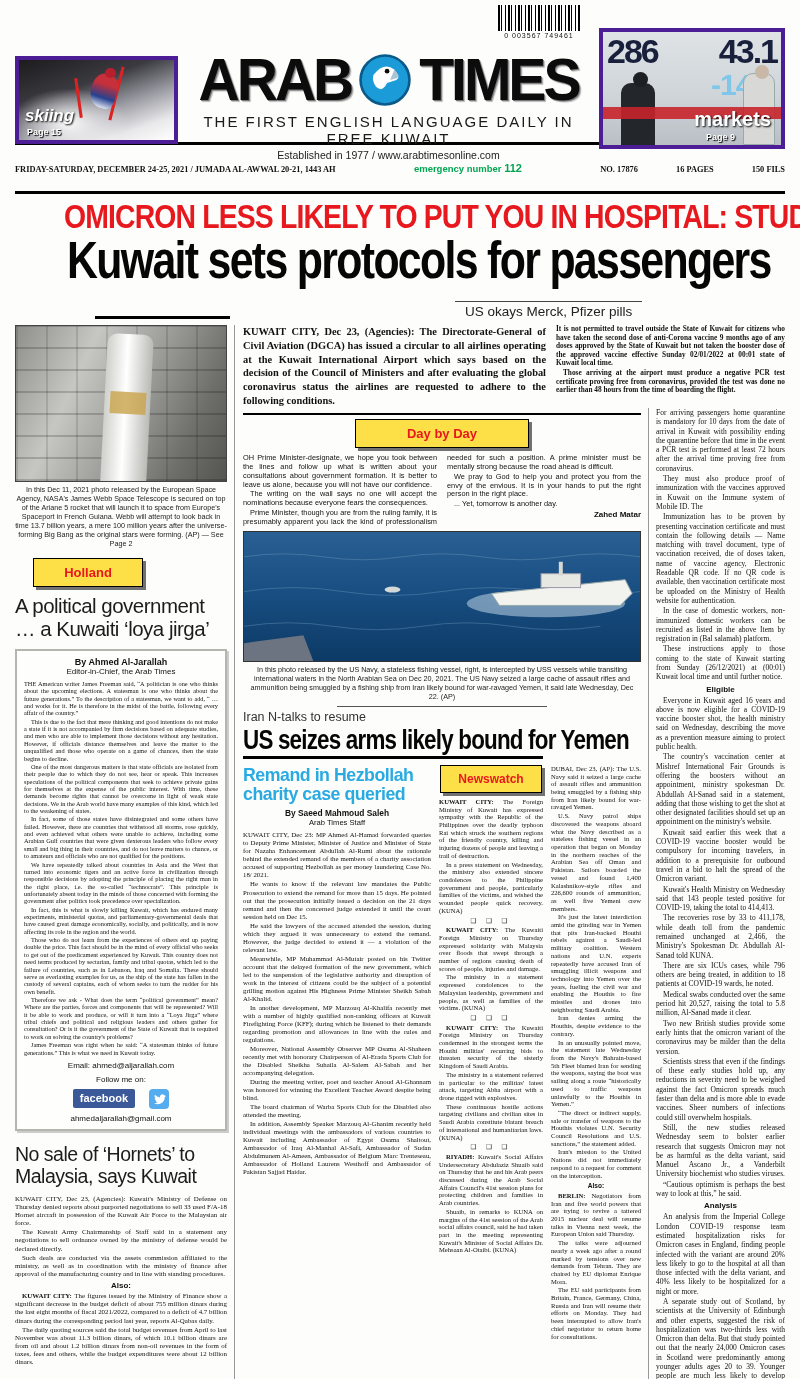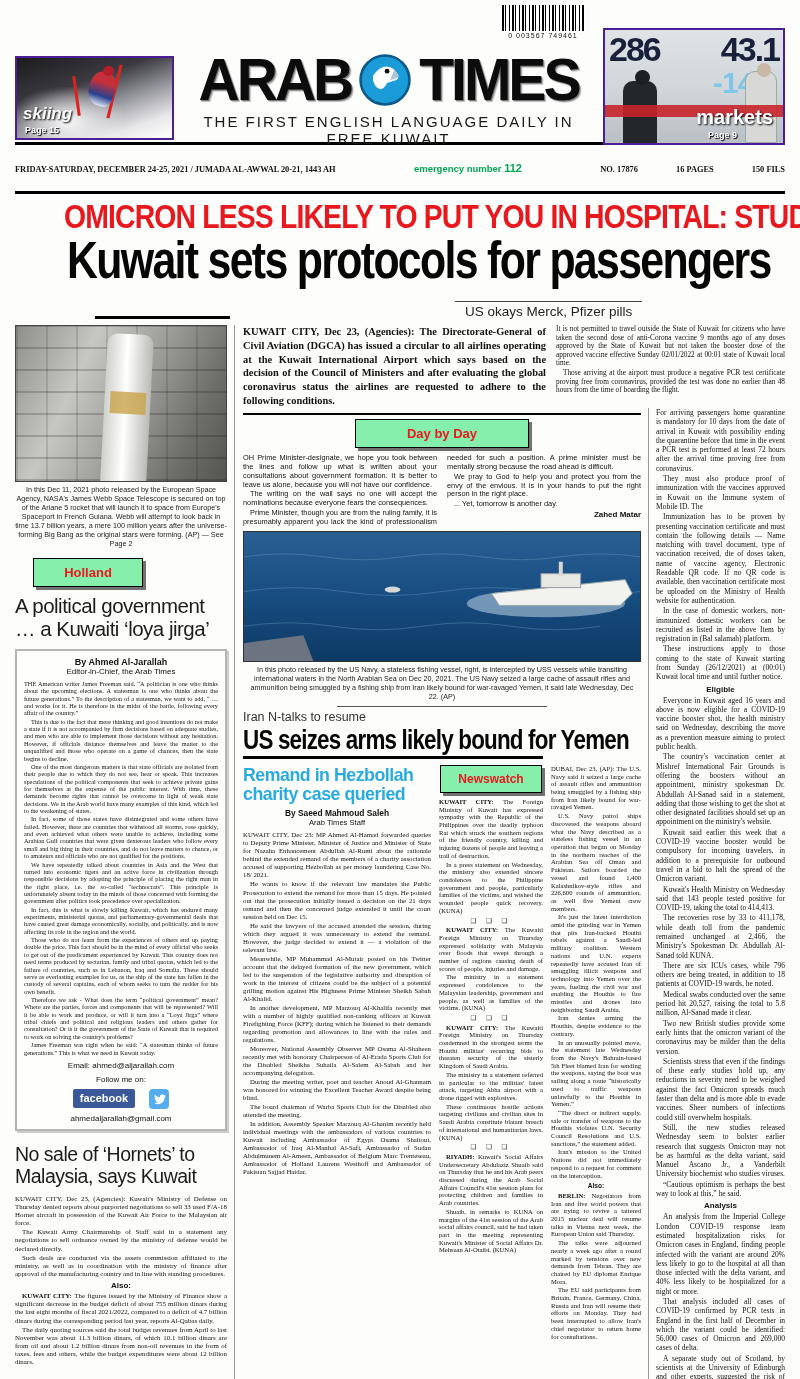--- a/index.html
+++ b/index.html
@@ -1,20 +1,20 @@
 <!DOCTYPE html>
 <html><head>
 <meta charset="utf-8">
 <style>
   html,body{margin:0;padding:0;background:#888;}
   .page{width:800px;height:1379px;background:#fdfdfb;margin:0 auto;position:relative;overflow:hidden;
         font-family:"Liberation Serif",serif;color:#111;}
   
   .masthead{display:flex;align-items:flex-start;padding:28px 15px 2px;height:112px;}
-  .promo-box{border:2px solid #4c1d95;background:#222;position:relative;overflow:hidden;flex:none;}
+  .promo-box{border:4px solid #4c1d95;background:#222;position:relative;overflow:hidden;flex:none;}
   .sk-box{width:155px;height:80px;margin-top:28px;}
   .sk-photo{position:absolute;inset:0;background:linear-gradient(160deg,#1c1c1e 0%,#3a3a40 35%,#9a9aa2 60%,#e8e8ea 82%,#fff 100%);}
   .sk-spray{position:absolute;left:-10px;bottom:-18px;width:120px;height:70px;border-radius:50%;
             background:radial-gradient(ellipse at center,rgba(255,255,255,.95),rgba(255,255,255,0) 70%);}
   .sk-pole{position:absolute;width:3px;height:55px;background:#d22;transform:rotate(14deg);}
   .sk-pole1{left:96px;top:6px;}
   .sk-pole2{left:58px;top:18px;height:40px;transform:rotate(-8deg);}
   .sk-skier{position:absolute;left:72px;top:14px;width:26px;height:34px;background:linear-gradient(180deg,#c5303a 30%,#27418f 70%,#dfe5f2 100%);border-radius:40% 40% 30% 50%;transform:rotate(18deg);}
   .sk-helmet{position:absolute;left:86px;top:8px;width:11px;height:10px;border-radius:50%;background:#b81f2d;}
   .sk-label{position:absolute;left:6px;bottom:16px;color:#fff;font:italic 900 17px/1 "Liberation Sans",sans-serif;text-shadow:1px 1px 2px #000;}
@@ -58,35 +58,35 @@
                  font:900 51px/1 "Liberation Sans",sans-serif;letter-spacing:-2px;color:#060606;}
   .sub-row{display:flex;align-items:flex-end;padding:6px 15px 2px;height:24px;}
   .sub-rule-left{width:135px;border-top:3px solid #000;margin-left:80px;}
   .merck{margin-left:225px;border-top:1px solid #444;padding:2px 10px 0;font:13.5px "Liberation Sans",sans-serif;color:#222;}
   
   .content{display:flex;padding:4px 15px 0;}
   .col-left{width:212px;flex:none;padding-right:7px;border-right:1px solid #999;}
   .col-main{flex:1;padding-left:8px;min-width:0;}
   .intro-band{display:flex;}
   .lead-intro{width:303px;flex:none;font:bold 10.4px/1.33 "Liberation Serif",serif;text-align:justify;}
-  .intro-right{flex:1;padding-left:10px;}
+  .intro-right{flex:1;padding-left:10px;font-weight:bold;}
   .intro-right .body p{font-size:7.3px;}
   .mid-rule{border-top:2px solid #000;margin:5px 0 4px;width:398px;}
   .lower-band{display:flex;}
   .mid-col{width:398px;flex:none;}
   .right-col{flex:1;margin-left:7px;padding-left:7px;border-left:1px solid #999;}
   .right-col .body p{font-size:7.5px;line-height:1.24;}
   
   .body p{margin:0 0 1px;font-size:6.8px;line-height:1.18;text-align:justify;}
   .body p + p{text-indent:7px;}
   .body p.p-head{text-align:center;text-indent:0;font:bold 8px "Liberation Sans",sans-serif;margin:3px 0 2px;}
   .body p.p-center{text-align:center;text-indent:0;letter-spacing:4px;margin:2px 0;}
   .body p.p-sig{text-align:right;text-indent:0;font:bold 8px "Liberation Sans",sans-serif;}
   
-  .label-box{background:#86efac;border:1px solid #000;box-shadow:3px 3px 0 rgba(40,40,40,.65);
+  .label-box{background:#fde047;border:1px solid #000;box-shadow:3px 3px 0 rgba(40,40,40,.65);
              text-align:center;font:bold 13px/1 "Liberation Sans",sans-serif;color:#e8191e;
              padding:7px 0;}
   .dbd-box{width:172px;margin:2px auto 6px;}
   .op-box{width:108px;margin:10px 0 8px 18px;}
   .nw-box{width:96%;margin:0 auto 5px;font-size:12px;}
   
   .dbd-text{column-count:2;column-gap:10px;font-family:"Liberation Sans",sans-serif;}
   .dbd-text p{font-size:7.4px;line-height:1.2;font-family:"Liberation Sans",sans-serif;}
   
   .navy-photo{width:100%;height:131px;border:1px solid #333;margin-top:4px;box-sizing:border-box;}
@@ -157,20 +157,21 @@
           <svg viewBox="0 0 100 100" width="52" height="52">
             <circle cx="50" cy="50" r="47" fill="#1b9bd7" stroke="#0a5a8a" stroke-width="5"></circle>
             <path d="M28,40 Q48,14 68,30 Q82,42 72,50 L54,56 Q44,76 32,62 Q24,50 28,40 Z" fill="#fff"></path>
             <path d="M68,30 Q80,36 74,46 L60,50 Z" fill="#0a5a8a" opacity=".35"></path>
             <circle cx="54" cy="33" r="4.5" fill="#0b0b0b"></circle>
           </svg>
         </span>
         <span class="logo-text">TIMES</span>
       </div>
       <div class="tagline">THE FIRST ENGLISH LANGUAGE DAILY IN FREE KUWAIT</div>
+      <div class="established">Established in 1977 / www.arabtimesonline.com</div>
     </div>
 
     <div class="promo-box mk-box">
       <div class="mk-photo">
         <div class="mk-numbers">
           <span>286</span>
           <span>43.1</span>
         </div>
         <div class="mk-minus">-140</div>
         <div class="mk-person mk-p1"></div>
@@ -379,21 +380,20 @@
               <p>Kuwait's Health Ministry on Wednesday said that 143 people tested positive for COVID-19, taking the total to 414,413.</p>
               <p>The recoveries rose by 33 to 411,178, while death toll from the pandemic remained unchanged at 2,466, the Ministry's Spokesman Dr. Abdullah Al-Sanad told KUNA.</p>
               <p>There are six ICUs cases, while 796 others are being treated, in addition to 18 patients at COVID-19 wards, he noted.</p>
               <p>Medical swabs conducted over the same period hit 20,527, raising the total to 5.8 million, Al-Sanad made it clear.</p>
               <p>Two new British studies provide some early hints that the omicron variant of the coronavirus may be milder than the delta version.</p>
               <p>Scientists stress that even if the findings of these early studies hold up, any reductions in severity need to be weighed against the fact Omicron spreads much faster than delta and is more able to evade vaccines. Sheer numbers of infections could still overwhelm hospitals.</p>
               <p>Still, the new studies released Wednesday seem to bolster earlier research that suggests Omicron may not be as harmful as the delta variant, said Manuel Ascano Jr., a Vanderbilt University biochemist who studies viruses.</p>
               <p>“Cautious optimism is perhaps the best way to look at this,” he said.</p>
               <p class="p-head">Analysis</p>
               <p>An analysis from the Imperial College London COVID-19 response team estimated hospitalization risks for Omicron cases in England, finding people infected with the variant are around 20% less likely to go to the hospital at all than those infected with the delta variant, and 40% less likely to be hospitalized for a night or more.</p>
-              <p>That analysis included all cases of COVID-19 confirmed by PCR tests in England in the first half of December in which the variant could be identified: 56,000 cases of Omicron and 269,000 cases of delta.</p>
               <p>A separate study out of Scotland, by scientists at the University of Edinburgh and other experts, suggested the risk of hospitalization was two-thirds less with Omicron than delta. But that study pointed out that the nearly 24,000 Omicron cases in Scotland were predominantly among younger adults ages 20 to 39. Younger people are much less likely to develop severe cases of COVID-19.</p>
             </div>
 
         </div>
 
       </div>
     </div>
   </div>
 </div>
 

